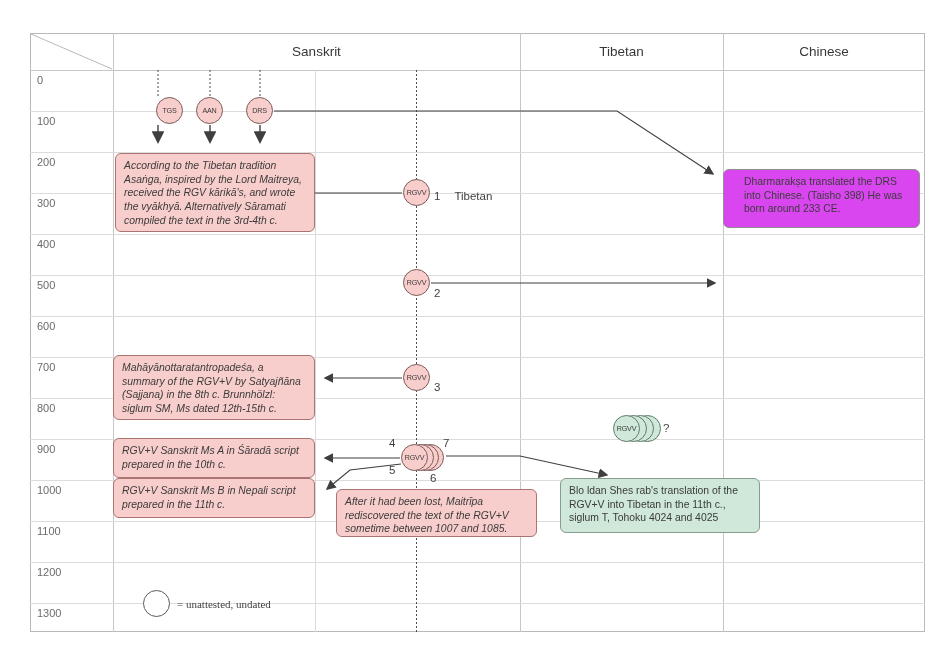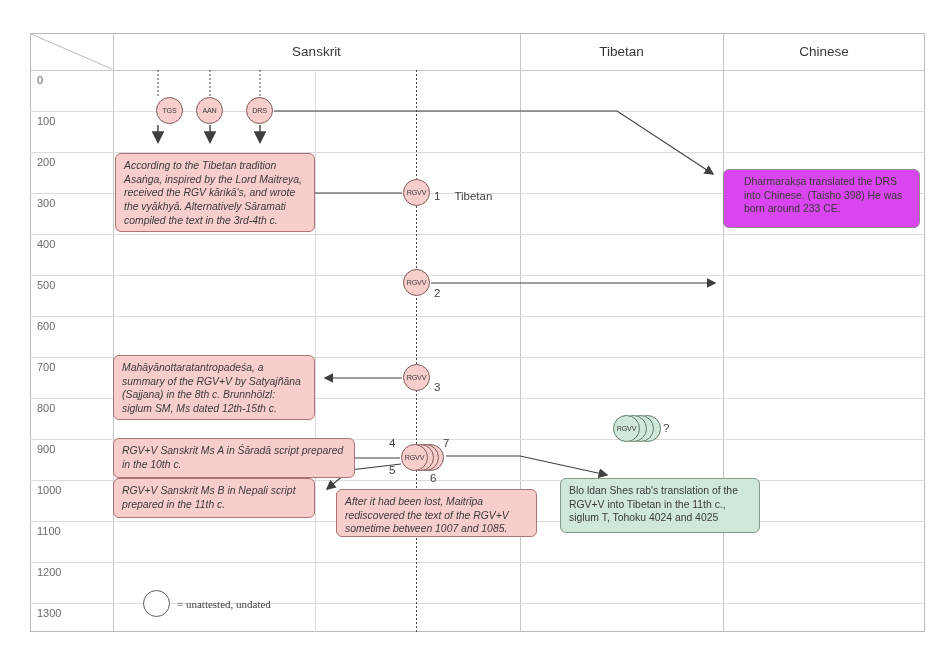--- a/index.html
+++ b/index.html
@@ -105,21 +105,21 @@
     <line x1="400" y1="458" x2="325" y2="458" stroke="#3f3f3f" stroke-width="1.1" marker-end="url(#ah)"></line>
     <polyline points="401,464 350,470 327,489" fill="none" stroke="#3f3f3f" stroke-width="1.1" marker-end="url(#ah)"></polyline>
     <polyline points="446,456 520,456 607,475" fill="none" stroke="#3f3f3f" stroke-width="1.1" marker-end="url(#ah)"></polyline>
   </svg>
 
   <div class="layer">
 
     <div class="note pink" style="left:115px;top:153px;width:200px;height:79px">According to the Tibetan tradition Asaṅga, inspired by the Lord Maitreya, received the RGV kārikā's, and wrote the vyākhyā. Alternatively Sāramati compiled the text in the 3rd-4th c.</div>
     <div class="note yellow" style="left:723px;top:169px;width:197px;height:59px">Dharmarakṣa translated the DRS into Chinese. (Taisho 398) He was born around 233 CE.</div>
     <div class="note pink" style="left:113px;top:355px;width:202px;height:65px">Mahāyānottaratantropadeśa, a summary of the RGV+V by Satyajñāna (Sajjana) in the 8th c. Brunnhölzl: siglum SM, Ms dated 12th-15th c.</div>
-    <div class="note pink" style="left:113px;top:438px;width:242px;height:40px">RGV+V Sanskrit Ms A in Śāradā script prepared in the 10th c.</div>
+    <div class="note pink" style="left:113px;top:438px;width:202px;height:40px">RGV+V Sanskrit Ms A in Śāradā script prepared in the 10th c.</div>
     <div class="note pink" style="left:113px;top:478px;width:202px;height:40px">RGV+V Sanskrit Ms B in Nepali script prepared in the 11th c.</div>
     <div class="note pink" style="left:336px;top:489px;width:201px;height:48px">After it had been lost, Maitrīpa rediscovered the text of the RGV+V sometime between 1007 and 1085.</div>
     <div class="note green" style="left:560px;top:478px;width:200px;height:55px">Blo ldan Shes rab's translation of the RGV+V into Tibetan in the 11th c., siglum T, Tohoku 4024 and 4025</div>
 
     <div class="circle" style="left:156px;top:97px">TGS</div>
     <div class="circle" style="left:196px;top:97px">AAN</div>
     <div class="circle" style="left:246px;top:97px">DRS</div>
 
     <div class="circle" style="left:403px;top:179px">RGVV</div>
     <div class="circle" style="left:403px;top:269px">RGVV</div>

